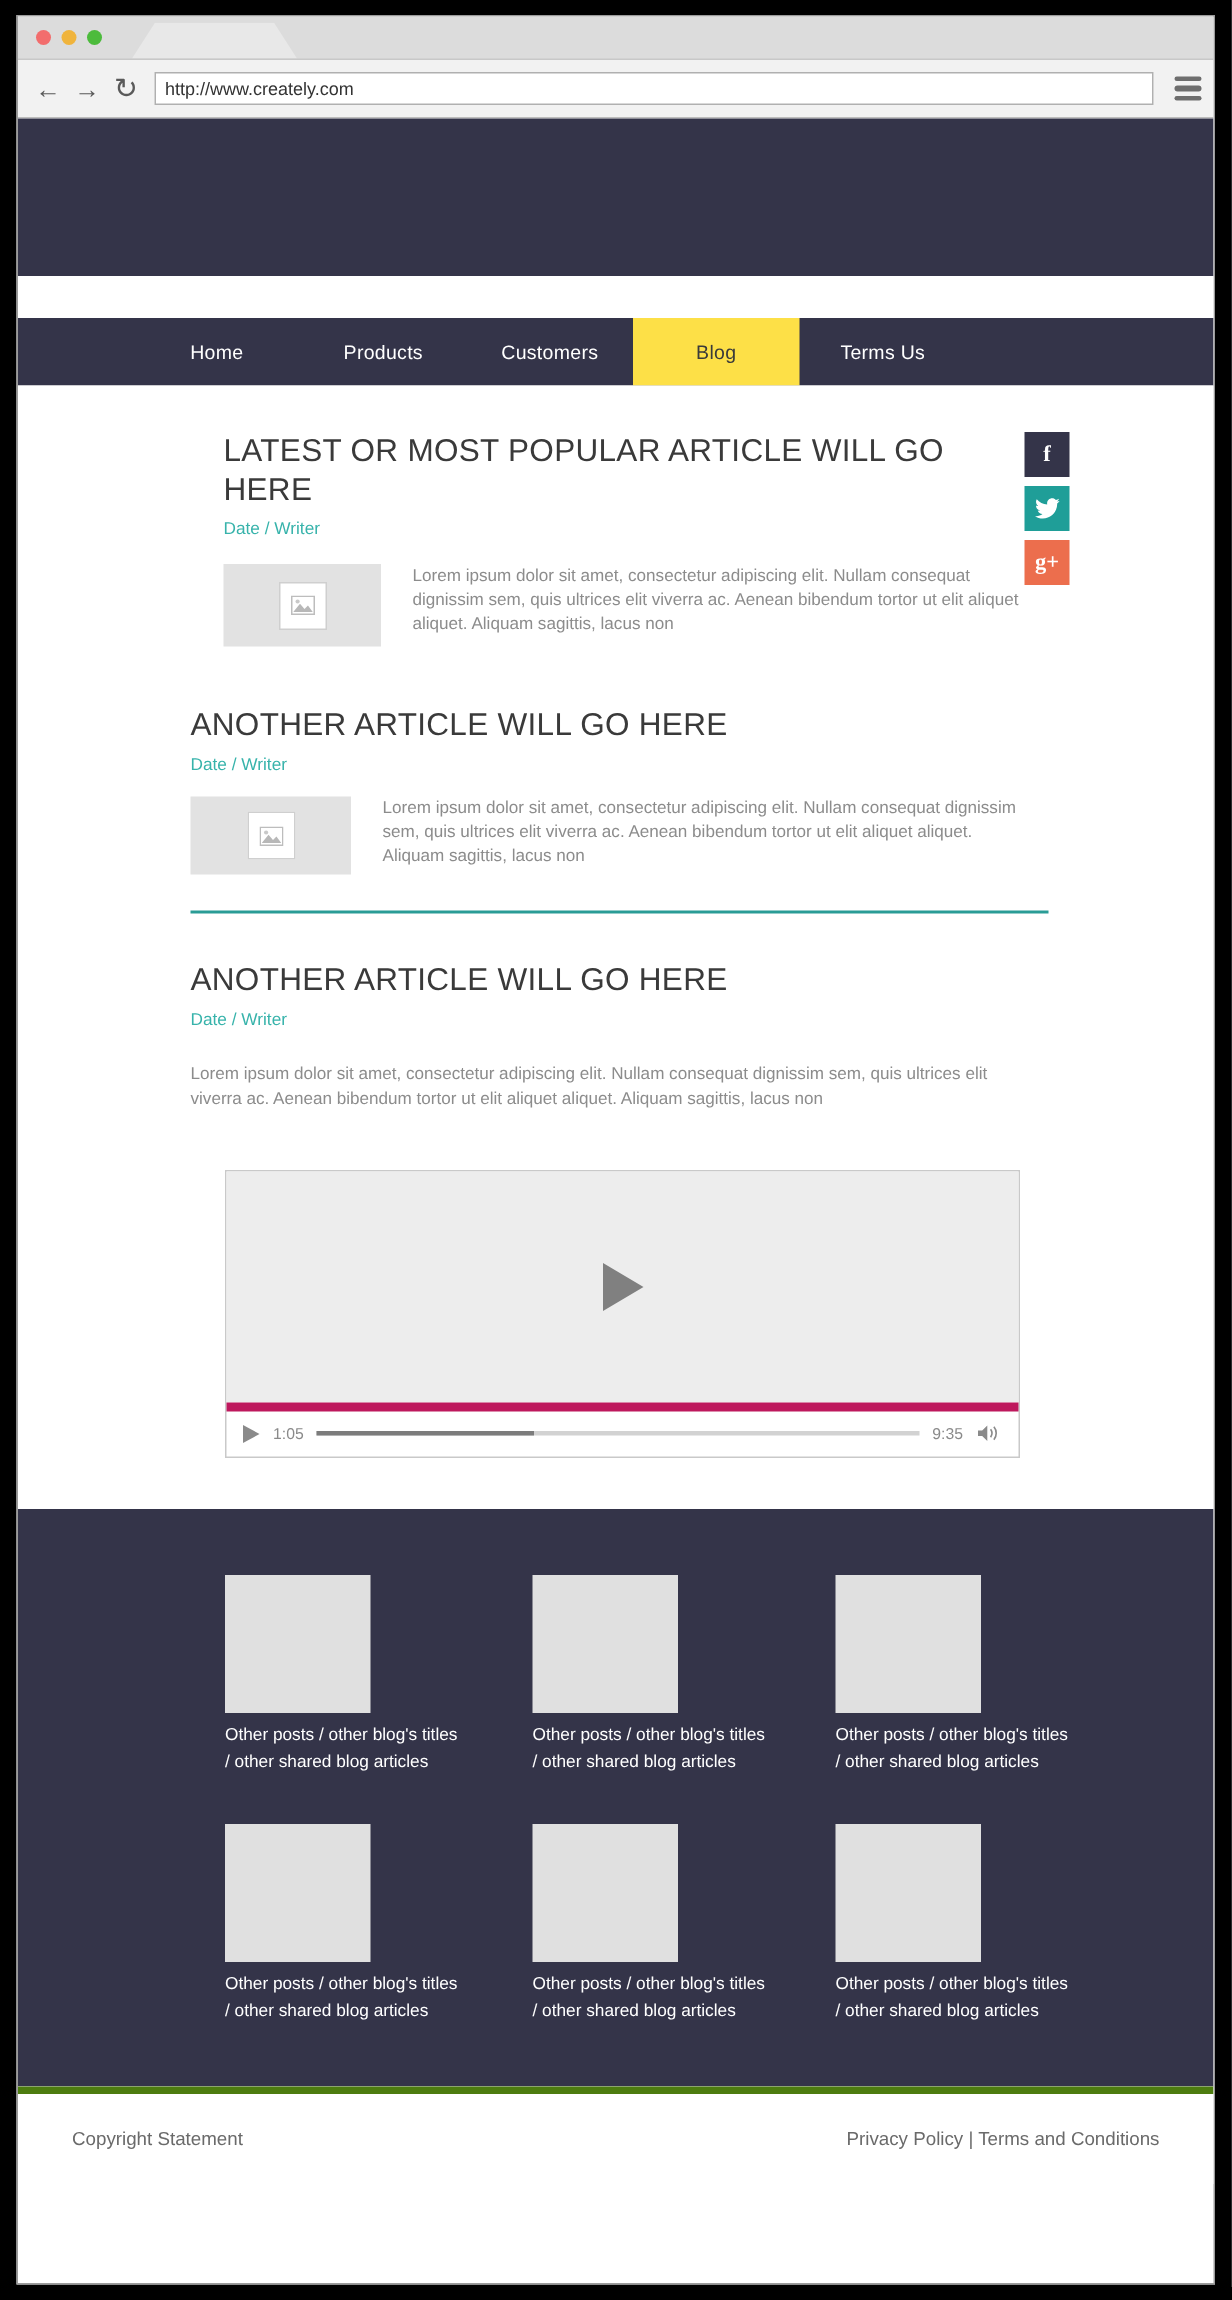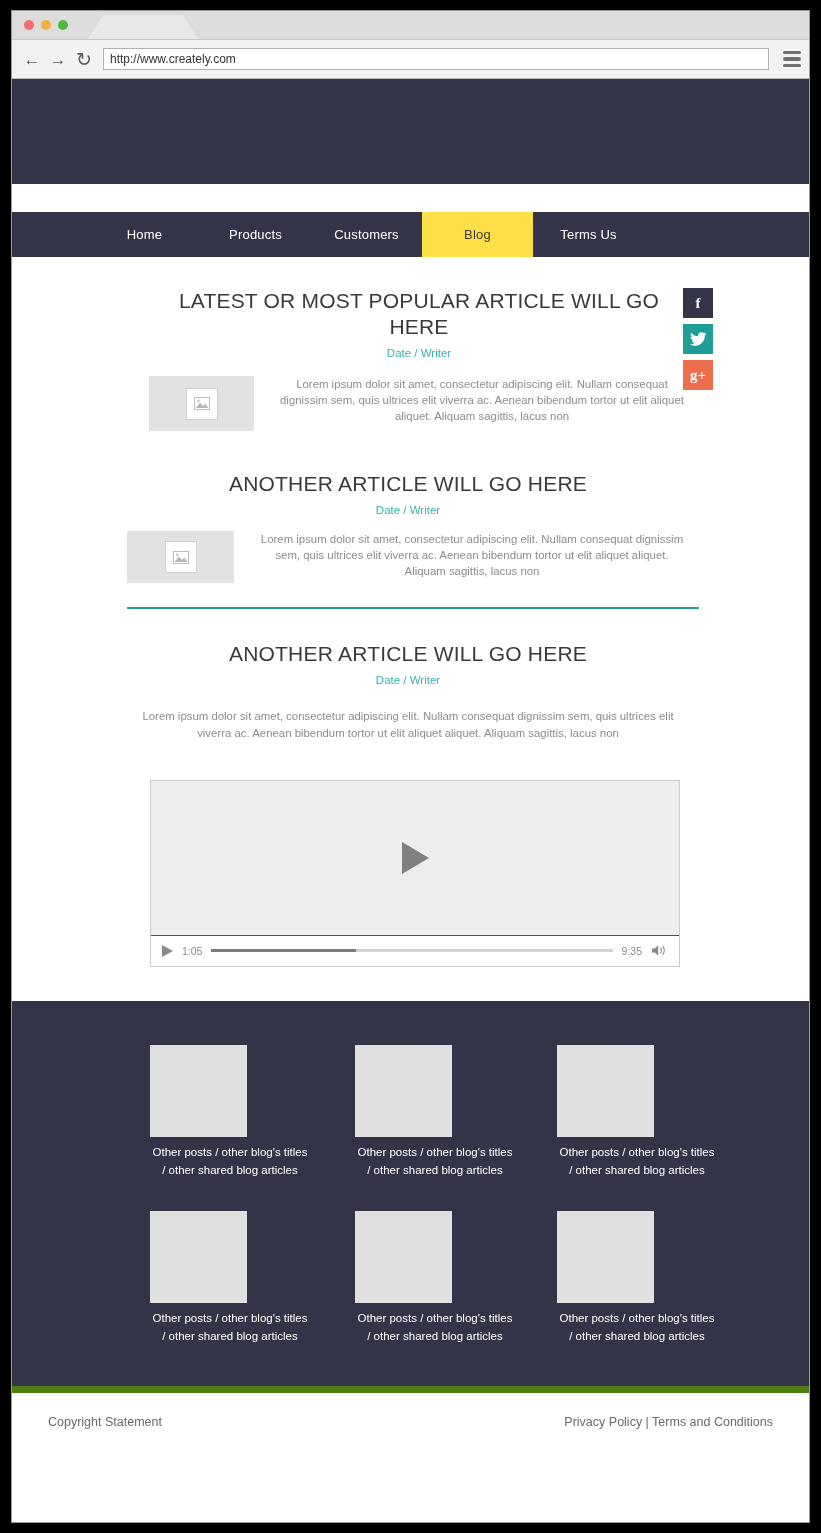--- a/index.html
+++ b/index.html
@@ -115,21 +115,20 @@
     width: 18px;
     height: 3.5px;
     border-radius: 2px;
     background: #6e6e6e;
   }
 
   
   .site {
     position: relative;
     background: #ffffff;
-    text-align: center;
   }
   .site-header {
     height: 105px;
     background: #343449;
   }
   .white-band {
     height: 28px;
     background: #ffffff;
   }
   .navbar {
@@ -279,21 +278,21 @@
   }
   .big-play {
     width: 0;
     height: 0;
     border-left: 27px solid #808080;
     border-top: 16px solid transparent;
     border-bottom: 16px solid transparent;
   }
   .video-controls {
     height: 30px;
-    border-top: 1px solid #be185d;
+    border-top: 6px solid #be185d;
     display: flex;
     align-items: center;
     padding: 0 11px;
     gap: 9px;
   }
   .small-play {
     width: 0;
     height: 0;
     border-left: 11px solid #8a8a8a;
     border-top: 6.5px solid transparent;
@@ -357,21 +356,21 @@
   .bottombar {
     background: #ffffff;
     height: 65px;
     display: flex;
     align-items: center;
     justify-content: space-between;
     padding: 0 36px;
     box-sizing: border-box;
     font-size: 12.5px;
     color: #6a6a6a;
-    border-top: 7px solid #4d7c0f;
+    border-top: 5px solid #4d7c0f;
   }
 </style>
 </head>
 <body>
 
 <div id="page">
   <div class="browser">
 
     <div class="titlebar">
       <div class="lights">

